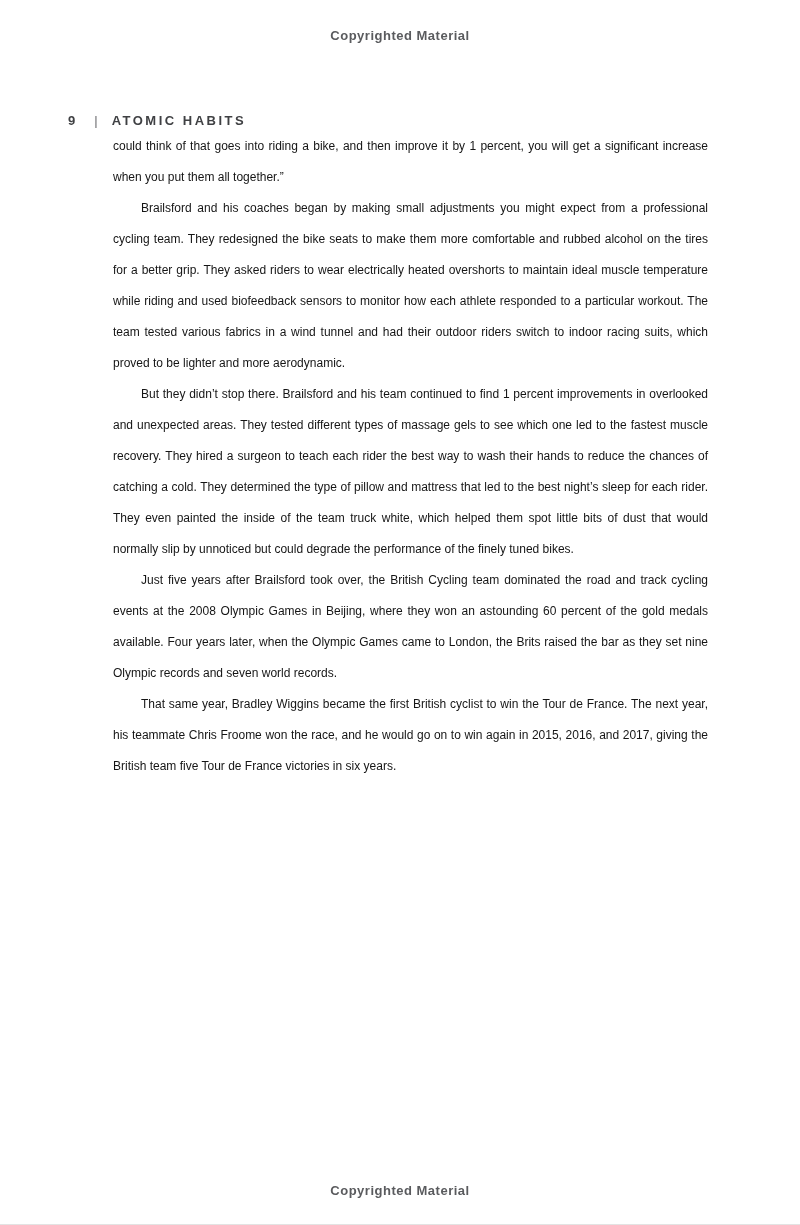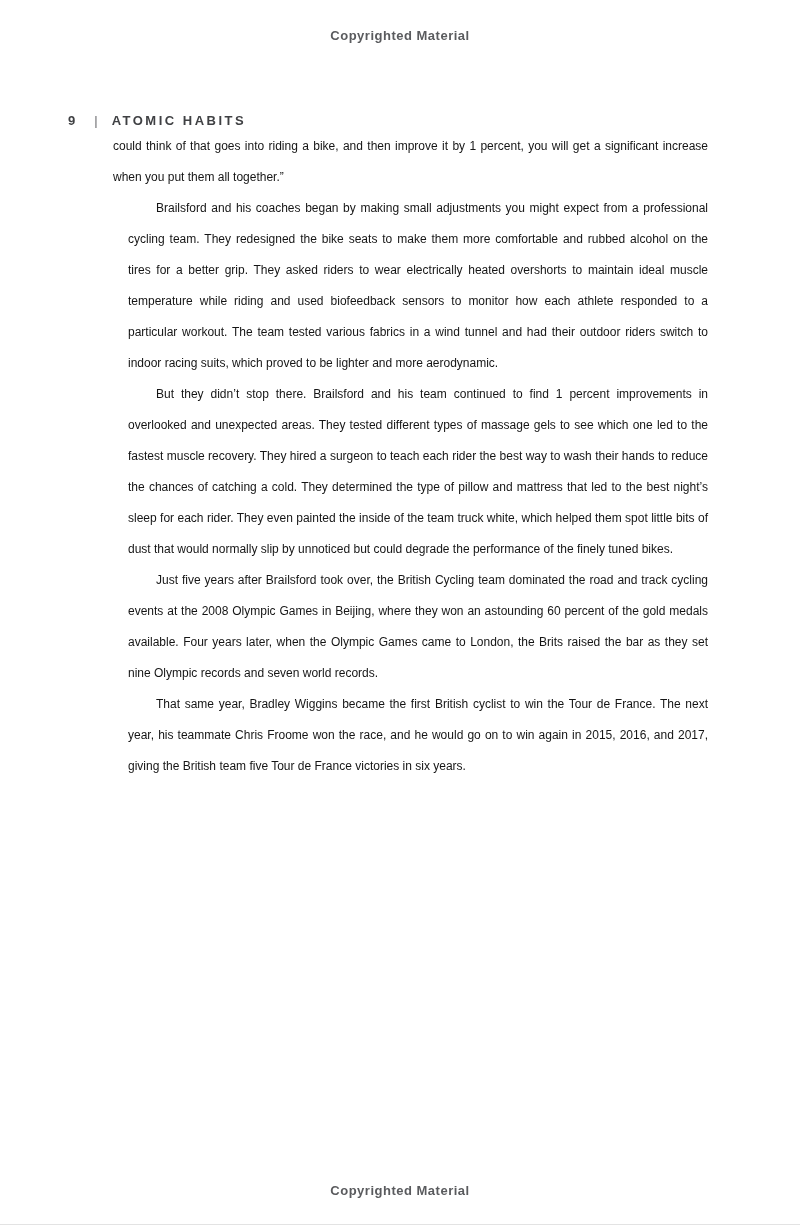--- a/index.html
+++ b/index.html
@@ -55,21 +55,21 @@
     top: 131px;
     left: 113px;
     width: 595px;
     font-family: Liberation Sans, sans-serif;
     font-size: 12px;
     line-height: 31px;
     color: var(--text-color, #151515);
     text-align: justify;
   }
   .para { margin: 0; }
-  .para.indent { text-indent: 28px; margin-left: 15px; }
+  .para.indent { text-indent: 28px; }
 </style>
 </head>
 <body>
 
 <div class="page">
 
   <div class="copyright top">Copyrighted Material</div>
 
   <div class="running-header">
     <span class="pagenum">9</span>

